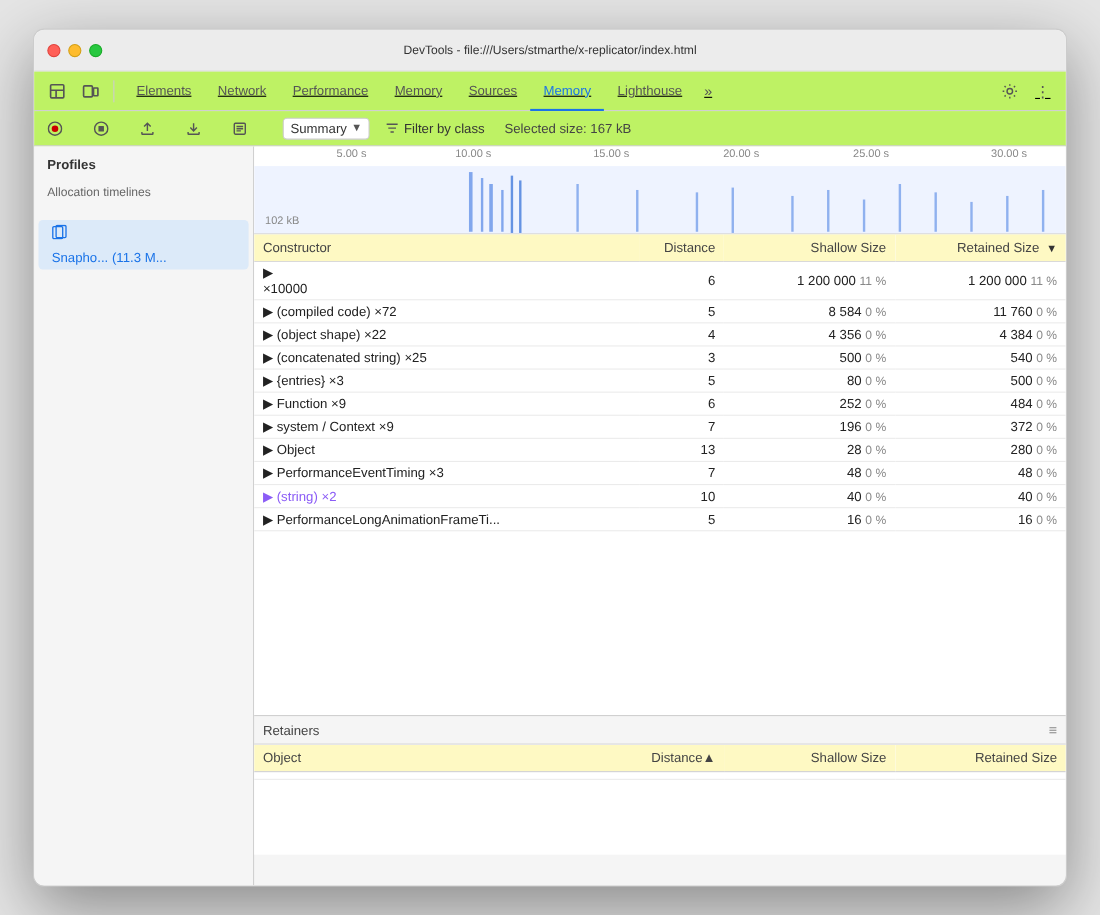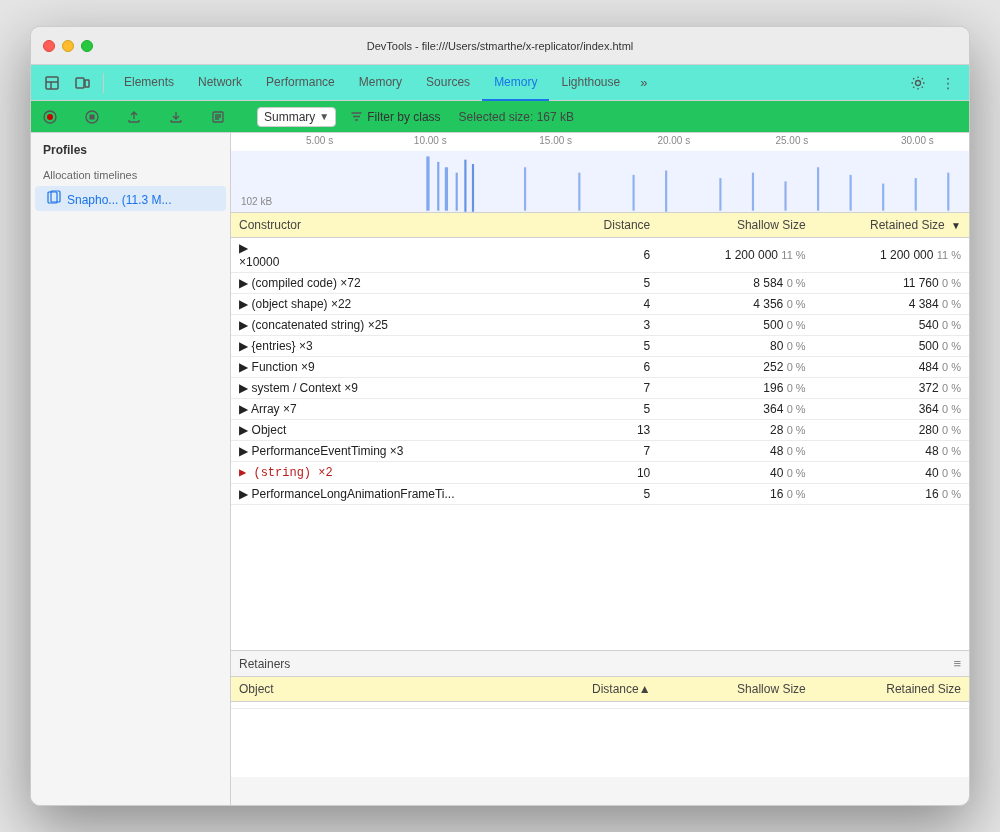--- a/index.html
+++ b/index.html
@@ -43,28 +43,29 @@
     .tl { width: 12px; height: 12px; border-radius: 50%; }
     .tl-red { background: #ff5f57; border: 1px solid #e0443e; }
     .tl-yellow { background: #febc2e; border: 1px solid #d4a017; }
     .tl-green { background: #28c840; border: 1px solid #1aac29; }
     .title-text {
       font-size: 11px;
       color: #333;
       font-weight: 500;
     }
     .toolbar {
-      background: #5eead4;
+      background: #bef264;
       border-bottom: 1px solid #d0d0d0;
       height: 36px;
       display: flex;
       align-items: center;
       padding: 0 8px;
       gap: 4px;
       flex-shrink: 0;
+      text-decoration: underline;
     }
     .toolbar-icon {
       width: 26px; height: 26px;
       display: flex; align-items: center; justify-content: center;
       border-radius: 4px;
       cursor: pointer;
       color: #555;
       font-size: 14px;
     }
     .toolbar-sep {
@@ -102,21 +103,21 @@
       color: #555;
       font-size: 13px;
     }
     .toolbar-right {
       margin-left: auto;
       display: flex;
       align-items: center;
       gap: 4px;
     }
     .action-bar {
-      background: #22c55e;
+      background: #bef264;
       border-bottom: 1px solid #d0d0d0;
       height: 32px;
       display: flex;
       align-items: center;
       padding: 0 8px;
       gap: 20px;
       flex-shrink: 0;
     }
     .action-icon {
       width: 22px; height: 22px;
@@ -174,26 +175,27 @@
       color: #333;
     }
     .sidebar-section {
       padding: 6px 12px 4px;
       font-size: 11px;
       color: #666;
       font-weight: 500;
     }
     .sidebar-item {
       display: flex;
-      align-items: flex-end;
+      align-items: flex-start;
       gap: 6px;
       padding: 4px 12px;
       cursor: pointer;
       border-radius: 4px;
-      margin: 1px 4px;
+      margin: 15px 4px;
+      flex-direction: column;
     }
     .sidebar-item.active { background: #dceaf9; }
     .sidebar-item-icon { font-size: 13px; color: #1a73e8; }
     .sidebar-item-text { font-size: 12px; color: #1a73e8; }
     .panel-area {
       flex: 1;
       display: flex;
       flex-direction: column;
       overflow: hidden;
     }
@@ -508,39 +510,33 @@
       <td class="right">252 <span style="color:#888;font-size:11px;">0 %</span></td>
       <td class="right">484 <span style="color:#888;font-size:11px;">0 %</span></td>
     </tr>
               <tr>
       <td style="color:#222;">▶ system / Context  ×9</td>
       <td class="right">7</td>
       <td class="right">196 <span style="color:#888;font-size:11px;">0 %</span></td>
       <td class="right">372 <span style="color:#888;font-size:11px;">0 %</span></td>
     </tr>
               <tr>
-      <td style="color:#222;">▶ Array  ×7</td>
-      <td class="right">5</td>
-      <td class="right">364 <span style="color:#888;font-size:11px;">0 %</span></td>
-      <td class="right">364 <span style="color:#888;font-size:11px;">0 %</span></td>
-    </tr>
-              <tr>
       <td style="color:#222;">▶ Object</td>
       <td class="right">13</td>
       <td class="right">28 <span style="color:#888;font-size:11px;">0 %</span></td>
       <td class="right">280 <span style="color:#888;font-size:11px;">0 %</span></td>
     </tr>
               <tr>
       <td style="color:#222;">▶ PerformanceEventTiming  ×3</td>
       <td class="right">7</td>
       <td class="right">48 <span style="color:#888;font-size:11px;">0 %</span></td>
       <td class="right">48 <span style="color:#888;font-size:11px;">0 %</span></td>
     </tr>
               <tr>
-      <td style="color:#b91c1c;font-family:Liberation Mono, monospace;">▶ (string)  ×2</td>
+      <td style="color:#8b5cf6;">▶ (string)  ×2</td>
       <td class="right">10</td>
       <td class="right">40 <span style="color:#888;font-size:11px;">0 %</span></td>
       <td class="right">40 <span style="color:#888;font-size:11px;">0 %</span></td>
     </tr>
               <tr>
       <td style="color:#222;">▶ PerformanceLongAnimationFrameTi...</td>
       <td class="right">5</td>
       <td class="right">16 <span style="color:#888;font-size:11px;">0 %</span></td>
       <td class="right">16 <span style="color:#888;font-size:11px;">0 %</span></td>
     </tr>

